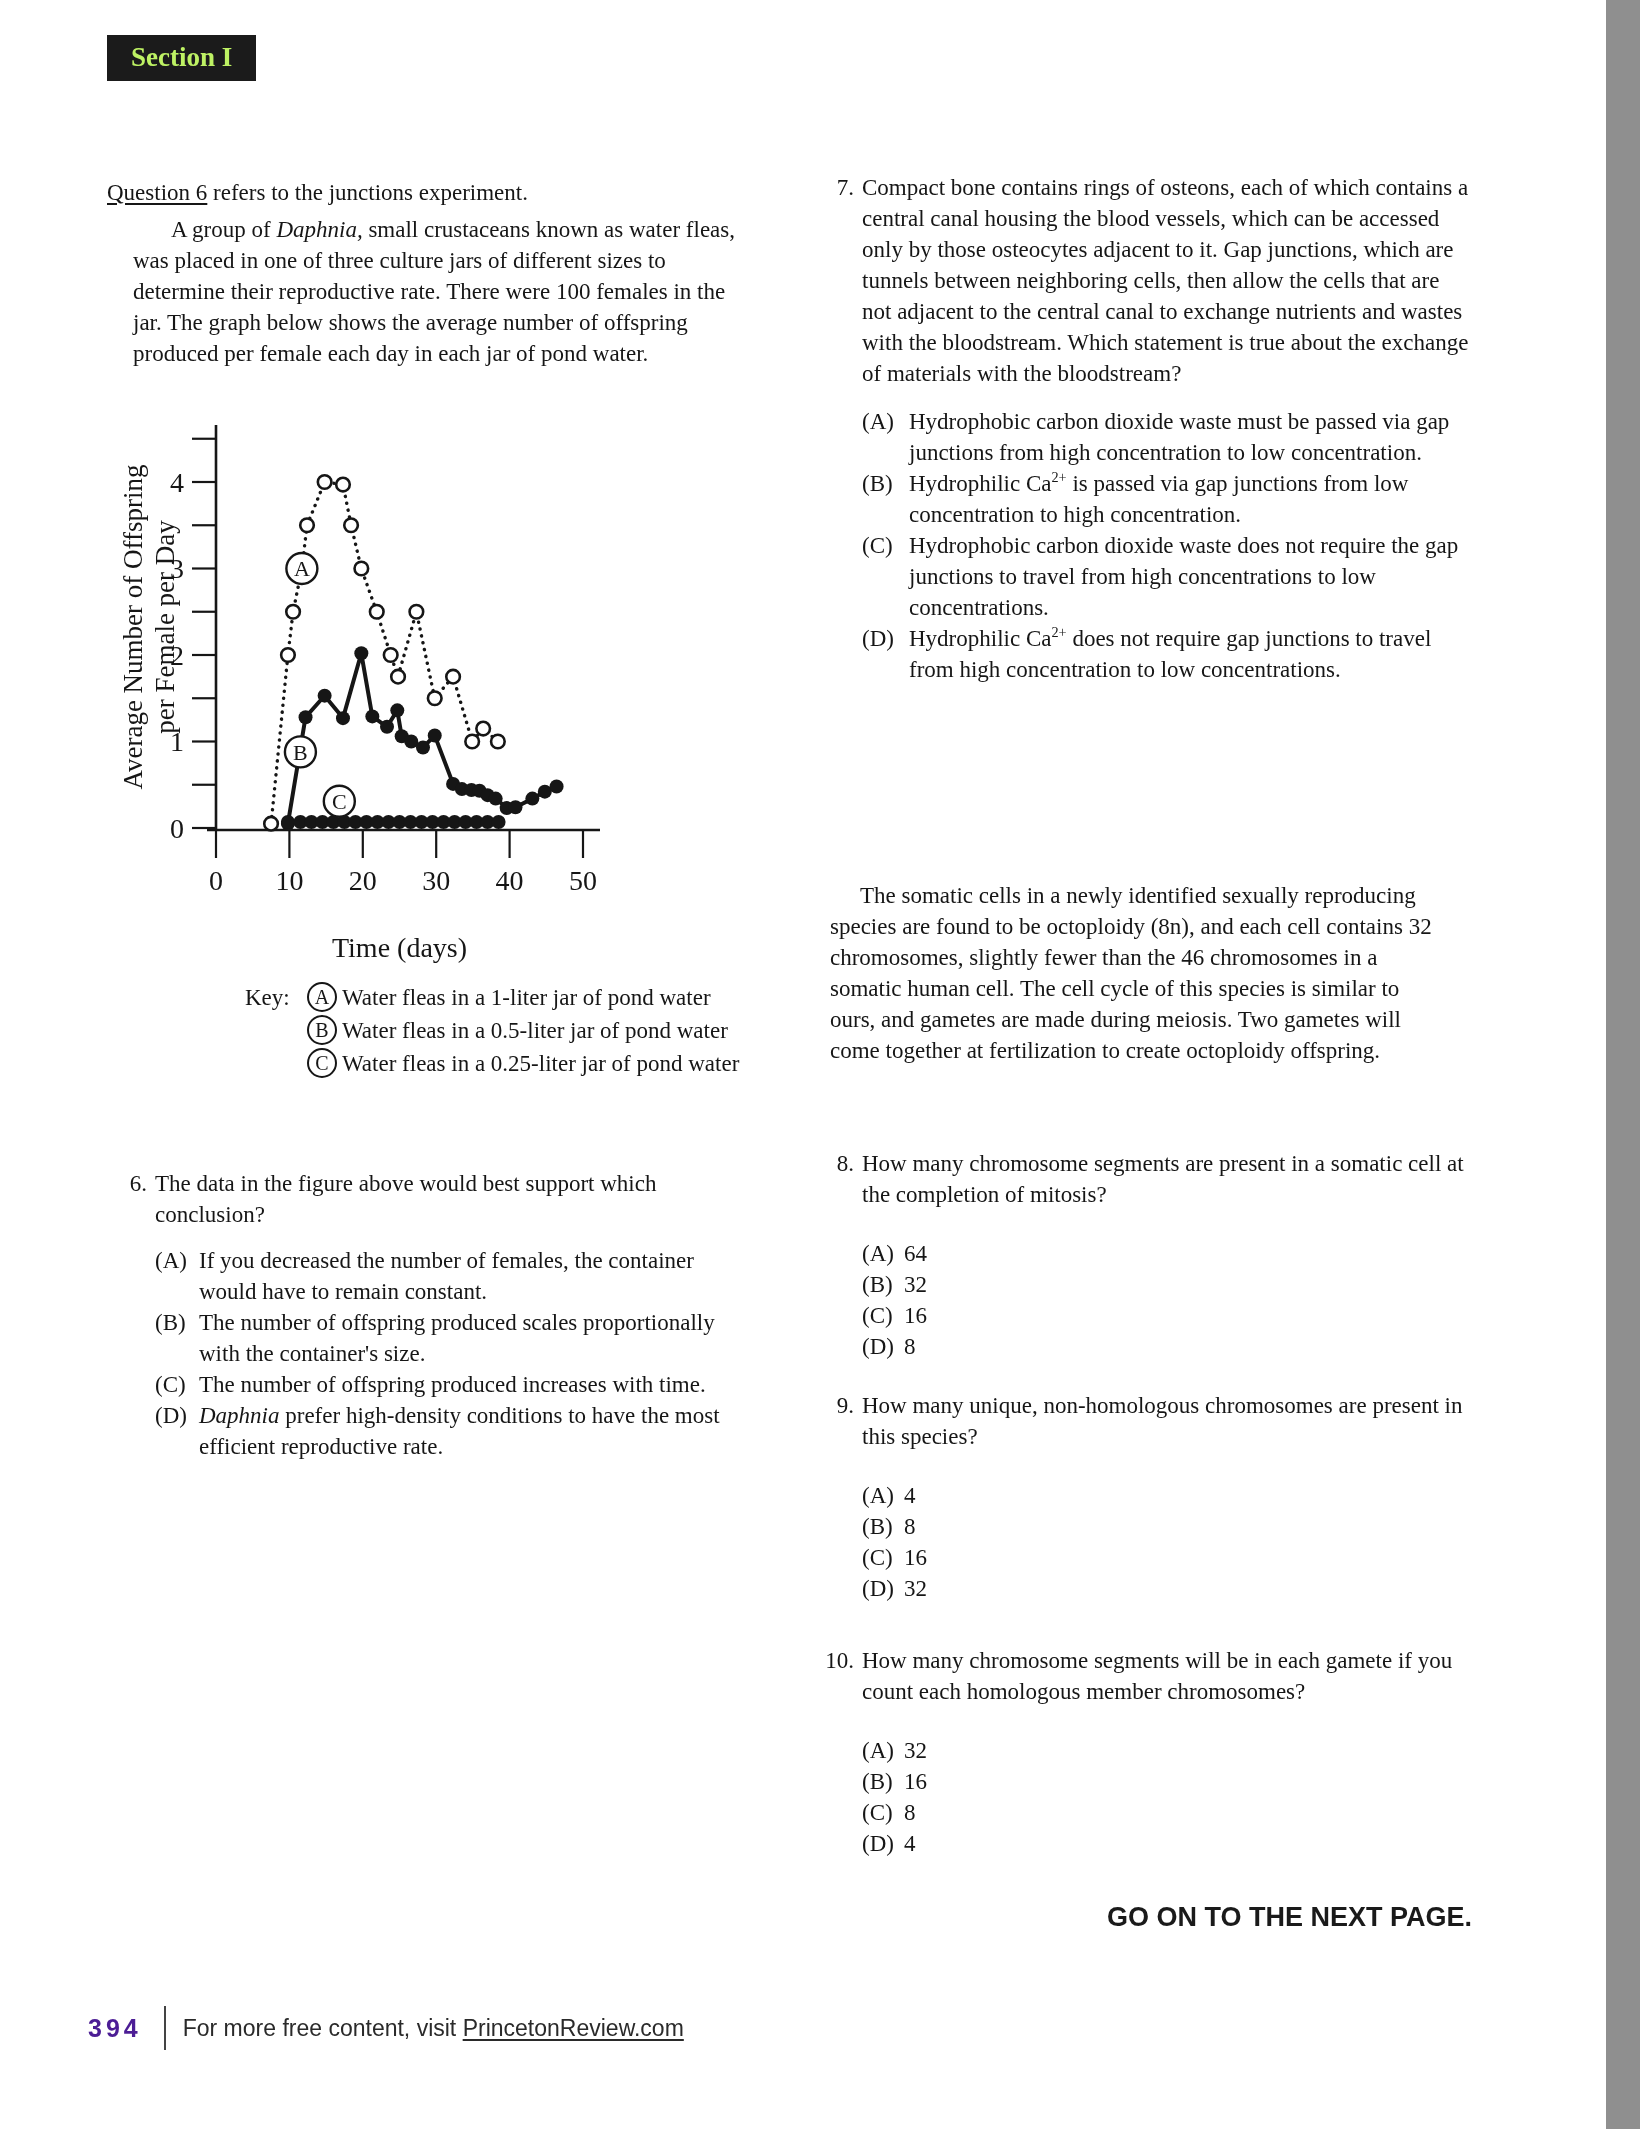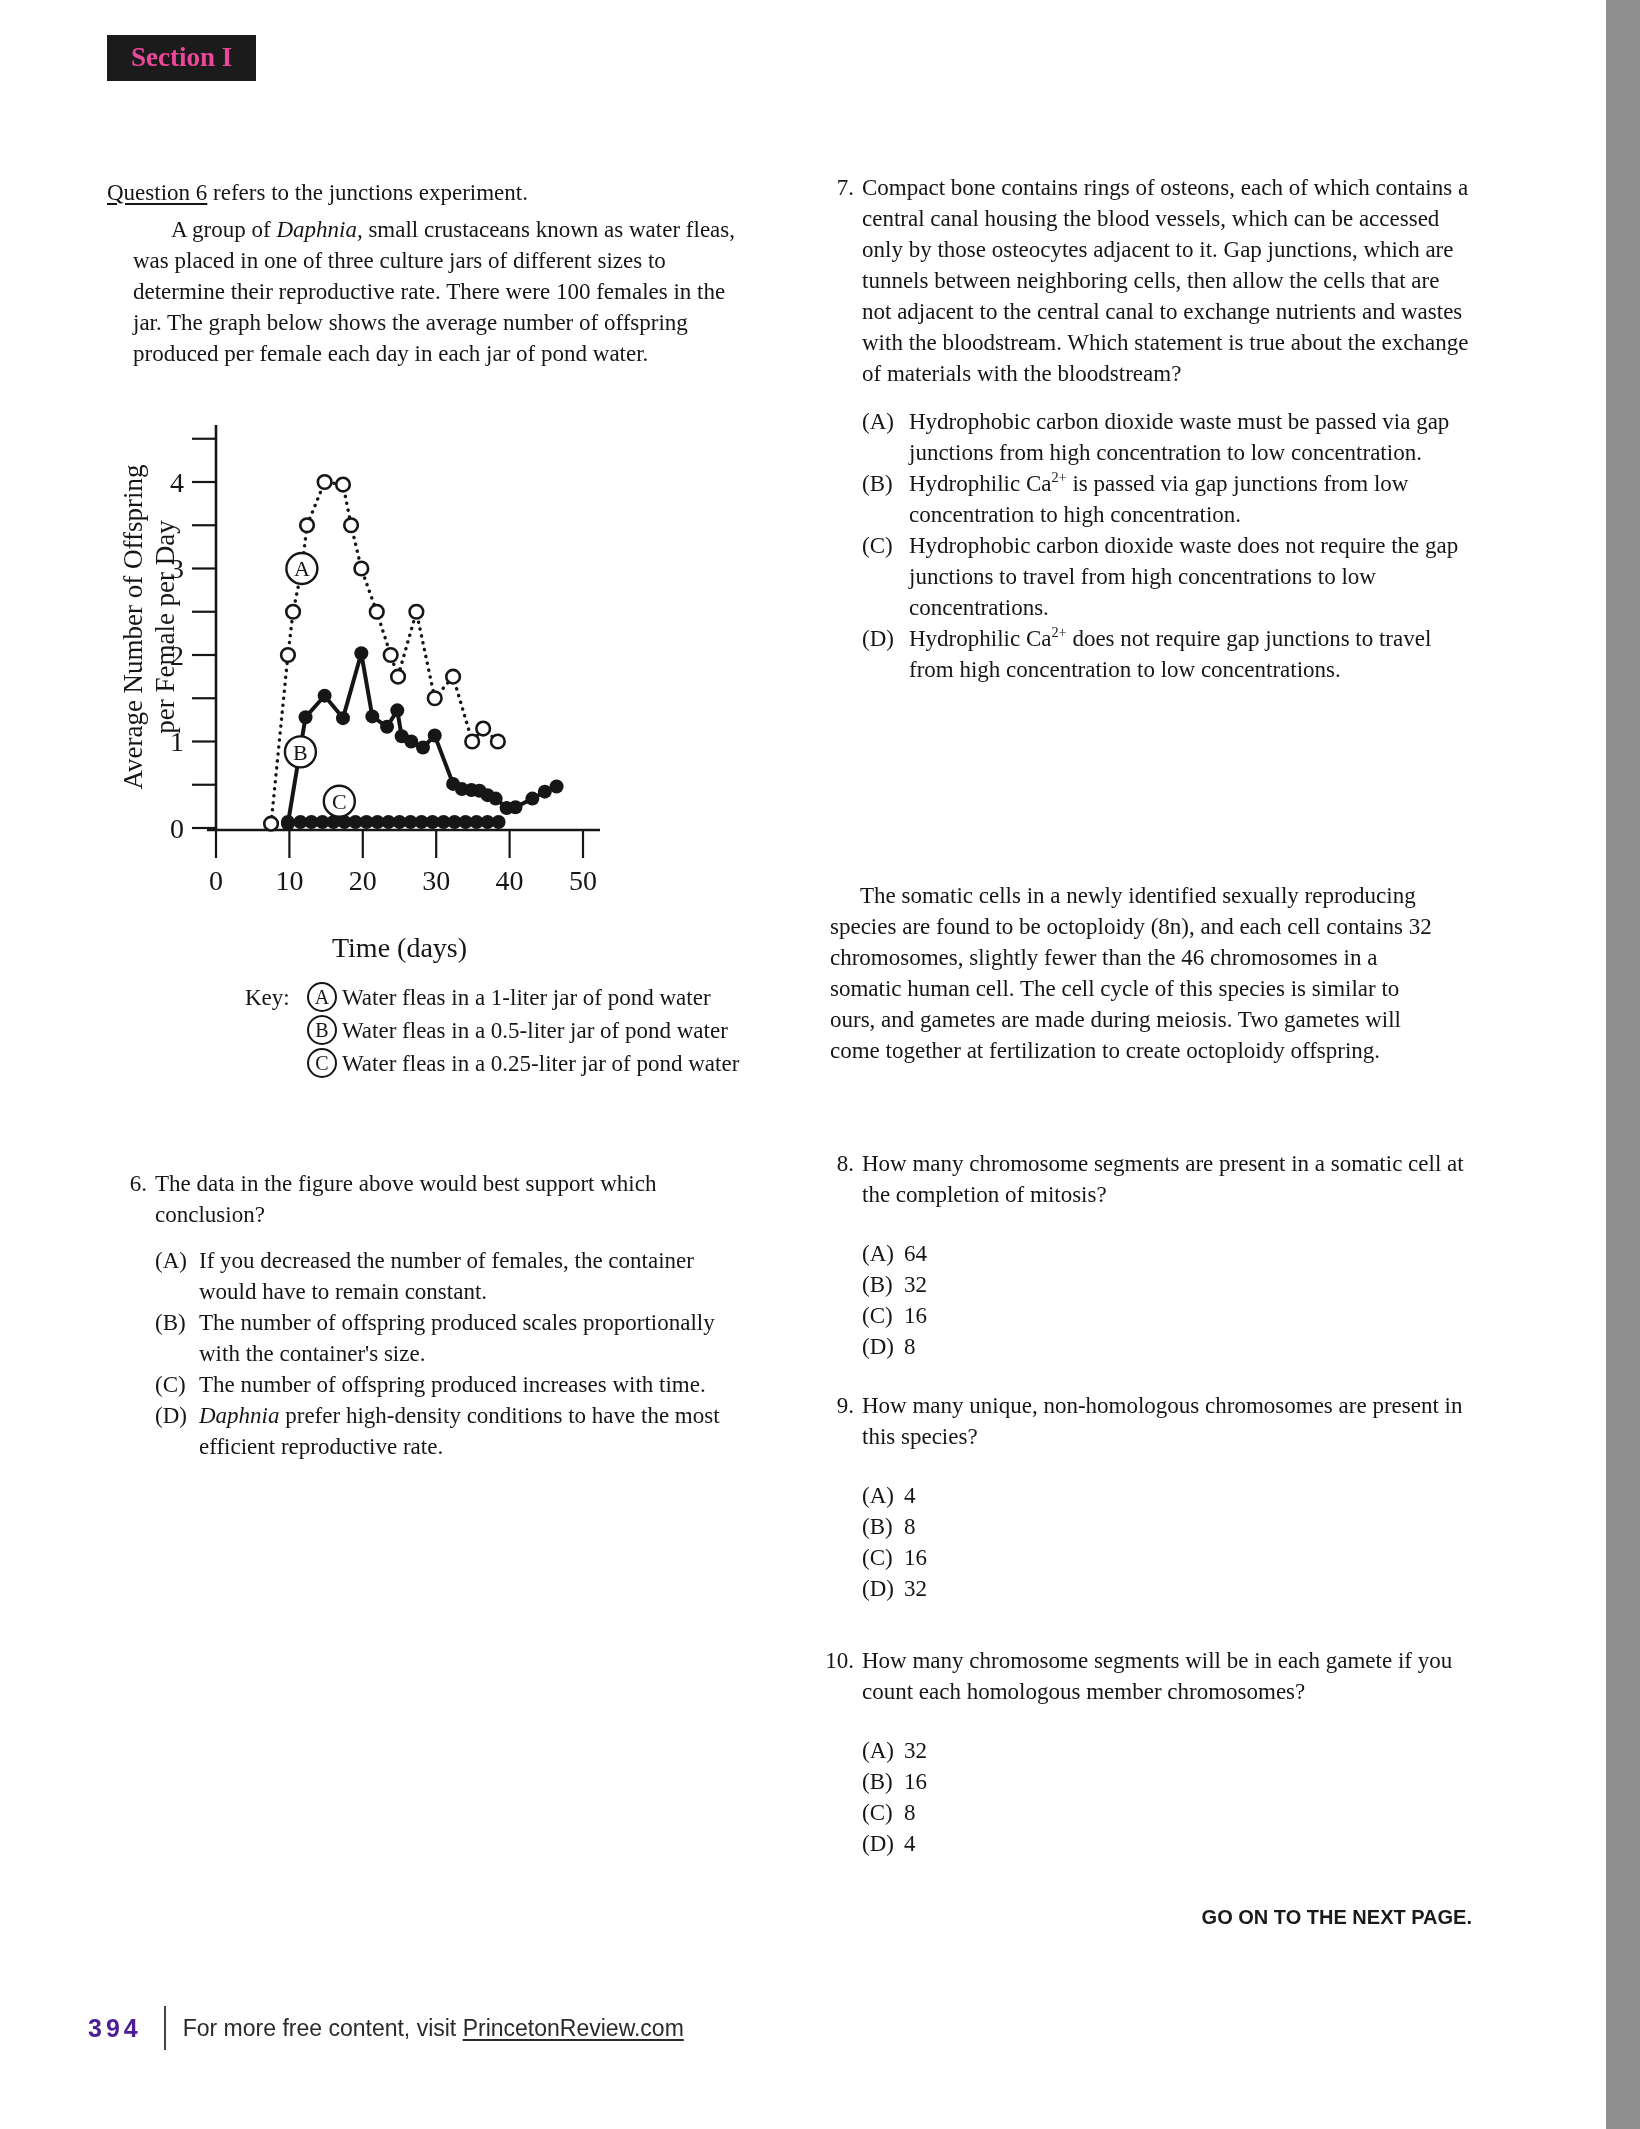--- a/index.html
+++ b/index.html
@@ -1,19 +1,19 @@
 <!DOCTYPE html>
 <html><head>
 <meta charset="utf-8">
 <style>
   html,body{margin:0;padding:0;background:#e8e8e8;}
   .page{position:relative;width:1640px;height:2129px;background:#ffffff;overflow:hidden;
         font-family:"Liberation Serif","DejaVu Serif",serif;color:#161616;}
   .edge-strip{position:absolute;right:0;top:0;width:34px;height:100%;background:#8f8f8f;}
-  .badge{position:absolute;left:107px;top:35px;background:#1b1b1b;color:#ec4899;
+  .badge{position:absolute;left:107px;top:35px;background:#1b1b1b;color:#bef264;
          font-weight:bold;font-size:27px;padding:7px 24px 8px 24px;}
   .u{text-decoration:underline;text-underline-offset:3px;}
   .it{font-style:italic;}
   .block{position:absolute;font-size:23px;line-height:31px;}
   
   .q6ref{left:107px;top:177px;width:640px;}
   .intro{left:133px;top:214px;width:612px;text-indent:38px;}
   .chart-wrap{left:100px;top:415px;width:660px;height:560px;}
   .key{left:245px;top:982px;display:flex;}
   .key-label{width:62px;}
@@ -45,21 +45,21 @@
   .pref{left:812px;top:843px;width:662px;}
   .passage{left:830px;top:880px;width:612px;text-indent:30px;}
   .q8{left:812px;top:1148px;width:662px;}
   .q9{left:812px;top:1390px;width:662px;}
   .q10{left:812px;top:1645px;width:662px;}
   .q8 .opts,.q9 .opts,.q10 .opts{margin-top:28px;}
   .num-opt .optletter{width:42px;}
   sup{font-size:0.62em;line-height:0;vertical-align:super;}
   .goon{left:812px;top:1902px;width:660px;text-align:right;
         font-family:"Liberation Sans","DejaVu Sans",sans-serif;
-        font-weight:bold;font-size:20px;letter-spacing:0px;color:#1a1a1a;}
+        font-weight:bold;font-size:27px;letter-spacing:0px;color:#1a1a1a;}
   
   .footer{position:absolute;left:88px;top:2006px;display:flex;align-items:center;
           font-family:"Liberation Sans","DejaVu Sans",sans-serif;font-size:23px;color:#2a2a2a;}
   .pageno{font-weight:bold;font-size:25px;letter-spacing:4px;color:#4c1d95;}
   .fdiv{width:2px;height:44px;background:#444;margin:0 17px 0 22px;}
   .flink{text-decoration:underline;text-underline-offset:3px;}
   svg text{font-family:"Liberation Serif","DejaVu Serif",serif;fill:#161616;}
 </style>
 </head>
 <body>

